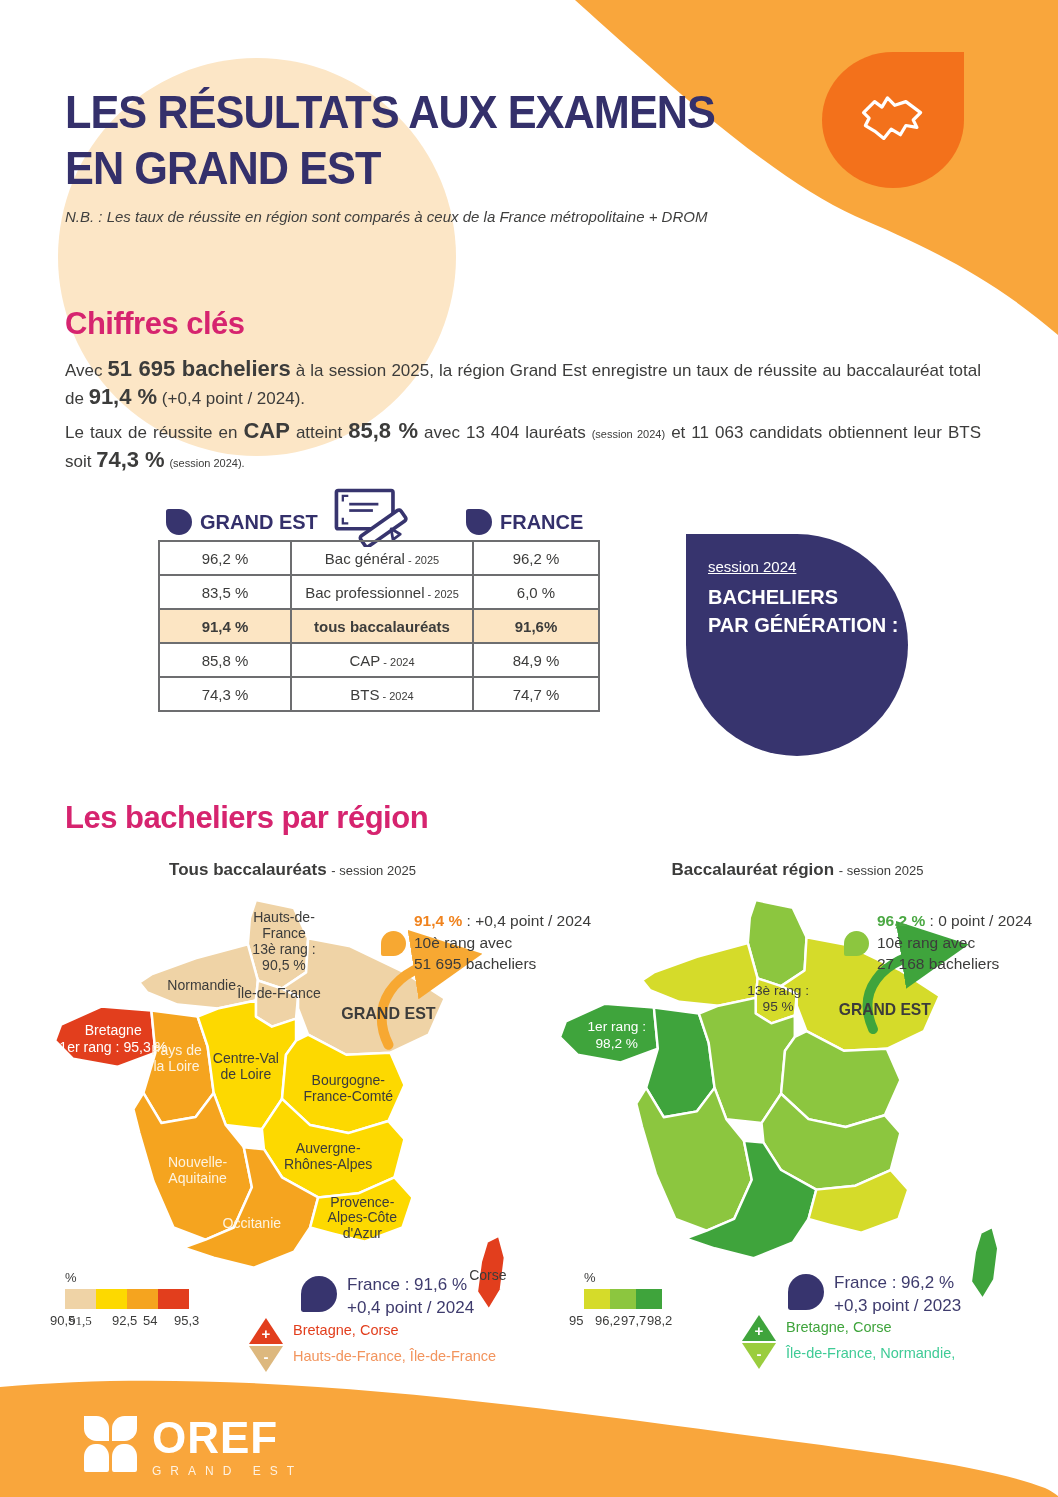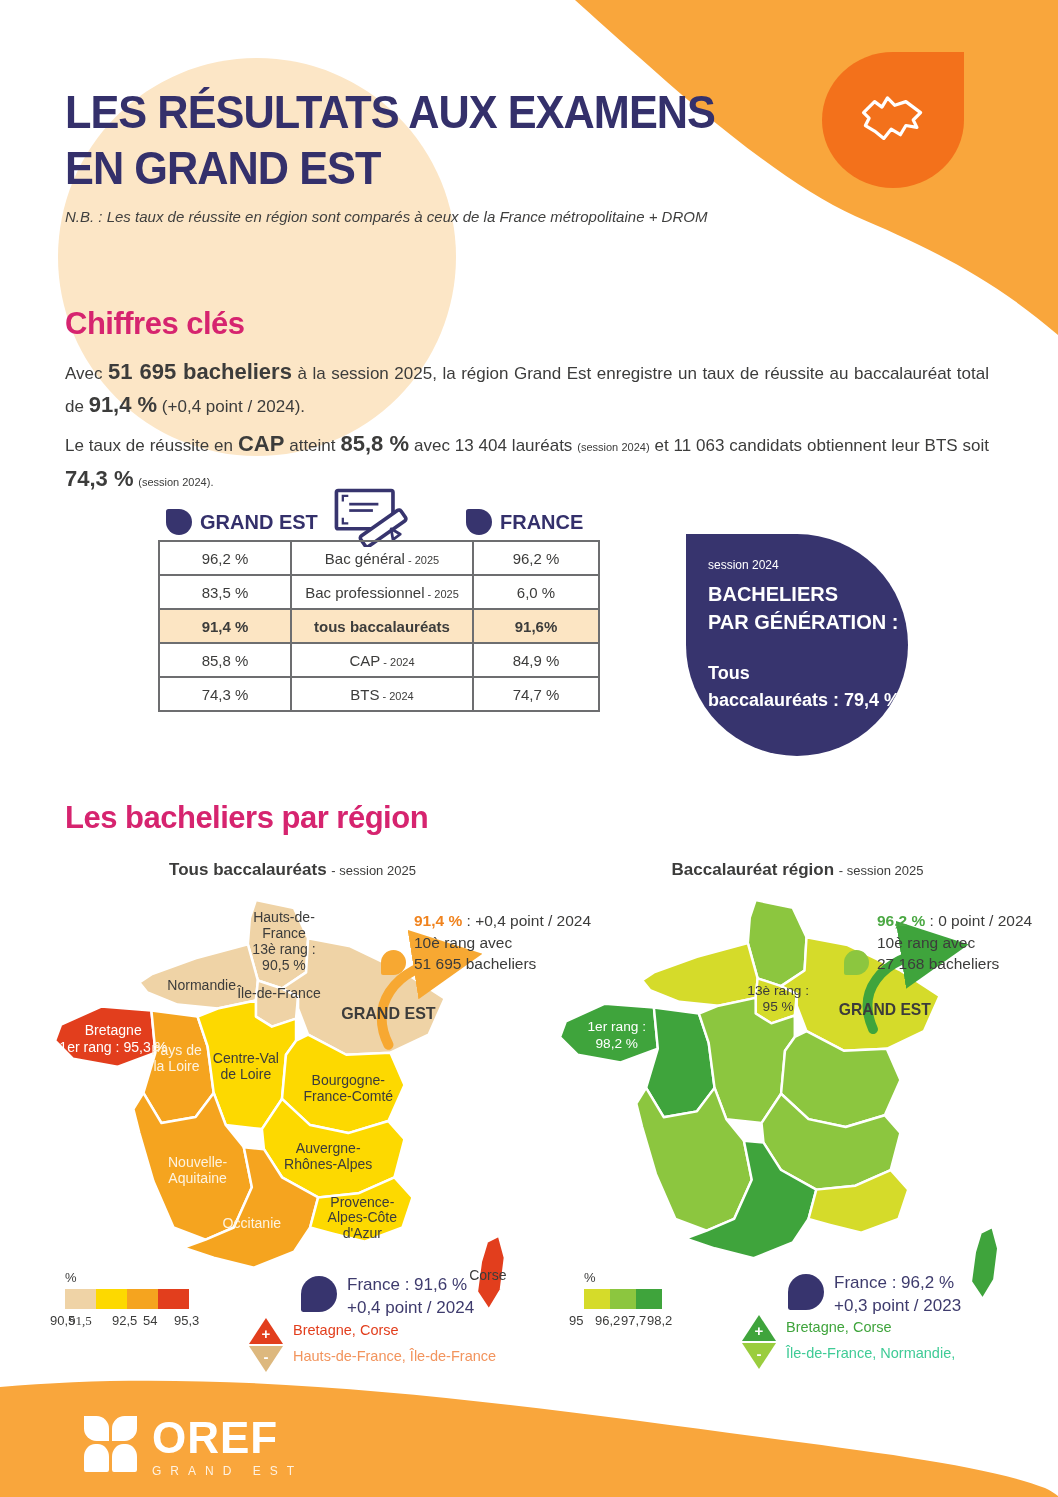--- a/index.html
+++ b/index.html
@@ -15,21 +15,21 @@
   .content{position:relative;z-index:2;}
   
   .main-title{position:absolute;left:65px;top:84px;font-size:46px;font-weight:bold;color:#34306B;
               line-height:1.22;letter-spacing:-1px;transform:scaleX(.94);transform-origin:left top;}
   .nb-note{position:absolute;left:65px;top:208px;font-size:15px;font-style:italic;color:#3F3F3E;}
   .section-h{position:absolute;left:65px;font-size:31px;font-weight:bold;color:#D6246F;letter-spacing:-.5px;}
   #h-chiffres{top:306px;}
   #h-region{top:800px;}
   
   .paras{position:absolute;left:65px;top:356px;width:932px;text-align:justify;}
-  .paras p{margin:0 8px 6px 0;font-size:17px;line-height:31px;}
+  .paras p{margin:0 16px 6px 0;font-size:17px;line-height:26px;}
   .seg-normal{font-size:17px;}
   .seg-big{font-size:22px;font-weight:bold;}
   .seg-small{font-size:11px;}
   
   .tbl-header{position:absolute;left:158px;top:505px;width:424px;height:34px;}
   .tbl-side{position:absolute;display:flex;align-items:center;gap:8px;font-size:20px;font-weight:bold;color:#34306B;}
   .tbl-side.left{left:8px;top:4px;}
   .tbl-side.right{left:308px;top:4px;}
   .droplet-sm{width:26px;height:26px;background:#37346E;border-radius:10% 50% 50% 50%;display:inline-block;}
   .diploma{position:absolute;left:172px;top:-20px;}
@@ -38,33 +38,33 @@
                padding:0 6px;}
   table.cmp td:nth-child(1){width:118px;}
   table.cmp td:nth-child(2){width:168px;}
   table.cmp td:nth-child(3){width:112px;}
   table.cmp tr.hl td{background:#FCE5C3;font-weight:bold;}
   .row-year{font-size:11px;}
   
   .gen-blob{position:absolute;left:686px;top:534px;width:222px;height:222px;background:#37346E;
             border-radius:0 120px 120px 120px;color:#fff;padding:0;box-sizing:border-box;}
   .gen-blob .inner{padding:24px 0 0 22px;}
-  .blob-session{font-size:12px;margin-bottom:8px;}
+  .blob-session{font-size:15px;margin-bottom:8px;text-decoration:underline;}
   .blob-title{font-size:20px;font-weight:bold;line-height:1.4;}
   .blob-body{font-size:18px;font-weight:bold;line-height:1.5;margin-top:24px;}
   
   .map-fig{position:absolute;top:860px;width:475px;height:540px;}
   #fig0{left:55px;}
   #fig1{left:560px;}
   .map-title{text-align:center;font-size:17px;font-weight:bold;color:#3C3C3B;}
   .map-title .sub{font-size:13px;font-weight:normal;}
   svg.map{position:absolute;left:0;top:34px;overflow:visible;}
   svg.map polygon{stroke:#fff;stroke-width:2.5;stroke-linejoin:round;}
   svg.map text{font-family:"Liberation Sans",sans-serif;}
-  .annot{position:absolute;top:50px;display:flex;gap:8px;align-items:flex-end;width:200px;}
+  .annot{position:absolute;top:50px;display:flex;gap:8px;align-items:center;width:200px;}
   #fig0 .annot{left:326px;}
   #fig1 .annot{left:284px;}
   .annot-droplet{width:25px;height:25px;border-radius:50% 50% 50% 8%;flex:0 0 auto;margin-top:2px;}
   .annot-text{font-size:15.5px;line-height:1.4;white-space:nowrap;}
   .annot-value{font-weight:bold;}
   .legend{position:absolute;top:410px;}
   #fig0 .legend{left:10px;}
   #fig1 .legend{left:24px;}
   .leg-unit{font-size:13px;margin-bottom:4px;}
   .leg-bar{display:flex;height:20px;}
@@ -184,24 +184,20 @@
           </tr>
         </tbody>
     </table>
 
     <div class="gen-blob">
       <div class="inner">
         <div class="blob-session">session 2024</div>
         <div class="blob-title">
           <div>BACHELIERS</div>
           <div>PAR GÉNÉRATION :</div>
-        </div>
-        <div class="blob-body">
-          <div>Tous</div>
-          <div>baccalauréats : 79,4 %</div>
         </div>
       </div>
     </div>
 
     <div class="section-h" id="h-region">Les bacheliers par région</div>
 
     <div class="map-fig" id="fig0">
       <div class="map-title">
         <span>Tous baccalauréats</span>
         <span class="sub">- session 2025</span>

